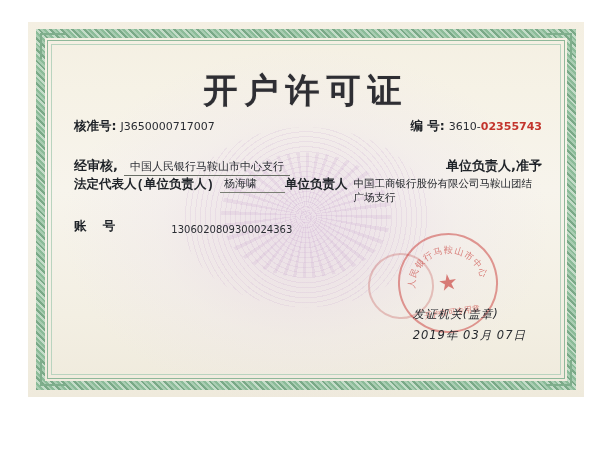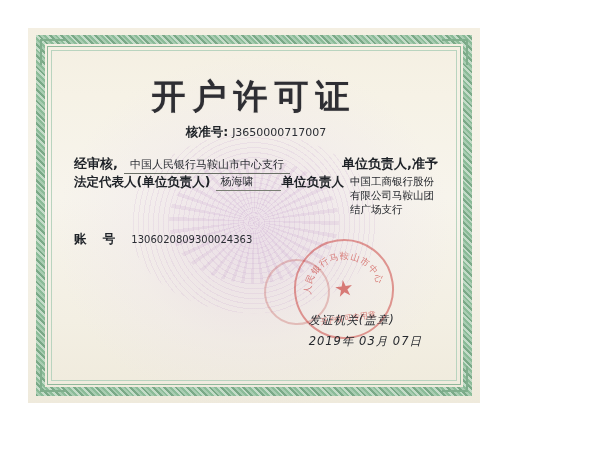--- a/index.html
+++ b/index.html
@@ -16,28 +16,29 @@
   .page {
     position: relative;
     width: 600px;
     height: 450px;
     background: #ffffff;
   }
   
   .cert {
     position: absolute;
     left: 28px;
-    top: 28px;
-    width: 452px;
+    top: 22px;
+    width: 544px;
     height: 375px;
     background:
       radial-gradient(ellipse at 50% 55%, rgba(225,205,230,0.55) 0%, rgba(235,225,238,0.25) 38%, rgba(255,255,255,0) 62%),
       linear-gradient(180deg, #f4efe2 0%, #f6f2e6 18%, #f7f4ec 45%, #f3efe3 78%, #efeadc 100%);
     box-shadow: 0 0 0 0 rgba(0,0,0,0);
     overflow: hidden;
+    padding-left: 12px;
   }
   
   .frame-outer {
     position: absolute;
     left: 8px; top: 7px; right: 8px; bottom: 7px;
     border: 9px solid #8fb89a;
     border-image: repeating-linear-gradient(
         45deg,
         #7aa987 0px, #7aa987 2px,
         #a9cdb2 2px, #a9cdb2 4px,
@@ -149,51 +150,51 @@
   .underline-val {
     border-bottom: 1px solid #6a6f66;
     padding: 0 6px 1px 6px;
     min-width: 150px;
     text-align: center;
   }
 
   
   .topline {
     display: flex;
-    justify-content: center;
+    justify-content: space-between;
     align-items: baseline;
-    margin-bottom: 14px;
+    margin-bottom: 22px;
   }
   .topline .group { display: flex; align-items: baseline; }
   .topline .lbl { font-size: 12.5px; margin-right: 4px; }
   .topline .val { font-size: 11px; }
 
   .sub-line { font-size: 14px; font-weight: bold; margin: 8px 0 14px 0; }
 
   .two-col {
     display: flex;
     justify-content: space-between;
     align-items: flex-start;
     margin-bottom: 14px;
   }
-  .col-left { display: flex; align-items: flex-end; }
+  .col-left { display: flex; align-items: flex-end; font-family: Liberation Mono, monospace; }
   .col-right { display: flex; align-items: flex-start; }
   .col-left .lbl, .col-right .lbl { font-size: 12.5px; margin-right: 6px; }
   .bank-val {
     font-size: 10.5px;
     line-height: 1.35;
     max-width: 190px;
   }
   .rep-val {
     font-size: 11px;
     border-bottom: 1px solid #7a7f74;
     padding: 0 28px 1px 4px;
   }
 
-  .acct-row { display: flex; align-items: center; margin-top: 1px; }
+  .acct-row { display: flex; align-items: flex-end; margin-top: 1px; gap: 40px; }
   .acct-row .lbl { font-size: 12.5px; margin-right: 10px; letter-spacing: 6px; }
   .acct-row .val { font-size: 10px; }
 
   
   .issuer {
     position: absolute;
     right: 58px;
     bottom: 54px;
     text-align: left;
     font-family: "DejaVu Sans", sans-serif;
@@ -275,20 +276,25 @@
     <div class="rosette2"></div>
 
     <div class="title">开户许可证</div>
 
     <div class="content">
 
       <div class="topline">
         <div class="group">
           <span class="lbl">核准号:</span>
           <span class="val">J3650000717007</span>
+        </div>
+        <div class="group">
+          <span class="lbl">编 号:</span>
+          <span class="val">3610-</span>
+          <span class="val red">02355743</span>
         </div>
       </div>
 
       <div class="row-approve">
         <div class="line-approve-left">
           <span class="lbl">经审核,</span>
           <span class="val underline-val">中国人民银行马鞍山市中心支行</span>
         </div>
         <span class="lbl">单位负责人,准予</span>
       </div>

